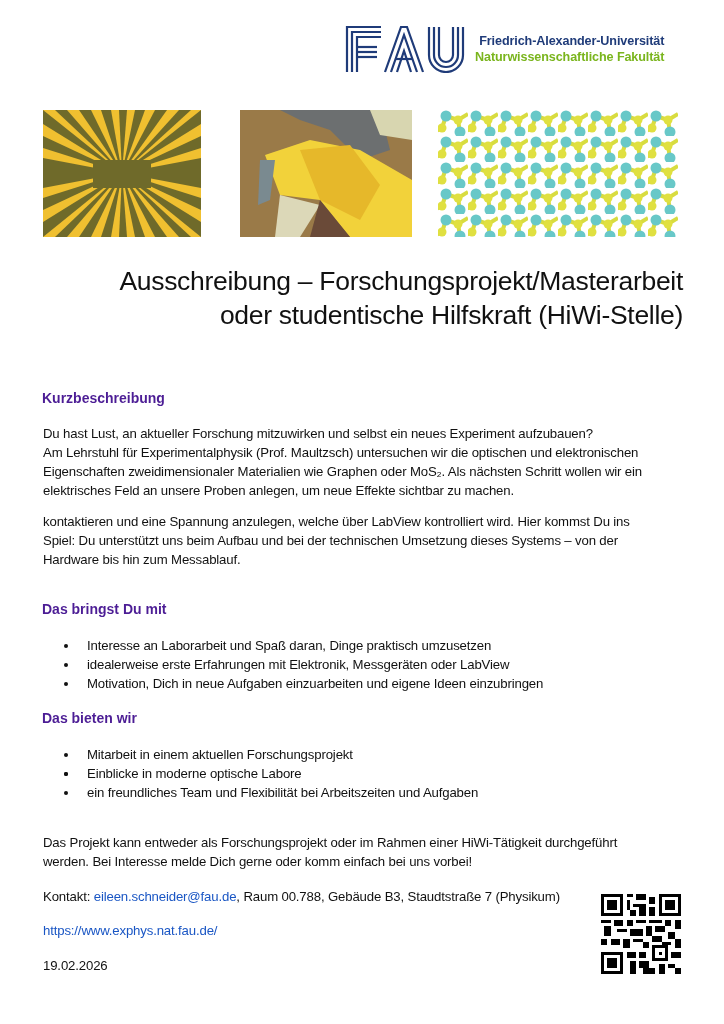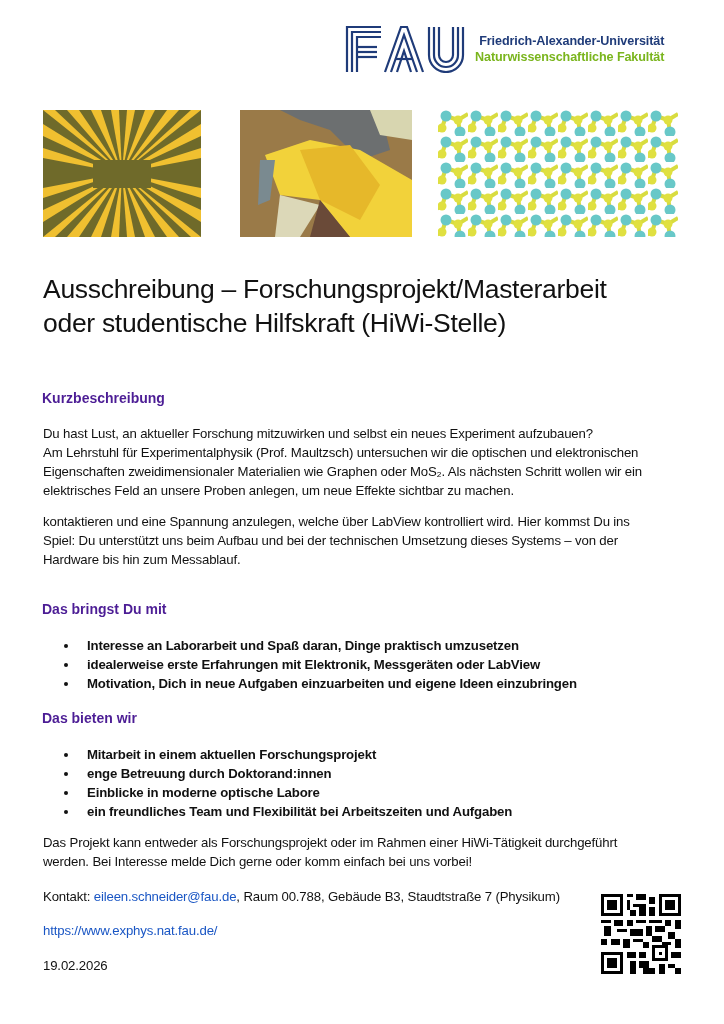--- a/index.html
+++ b/index.html
@@ -13,27 +13,27 @@
   #uni-name { color: #1f3b79; font-weight: bold; font-size: 12.6px; letter-spacing: -0.1px; text-align: right; }
   #faculty-name { color: #7ab51d; font-weight: bold; font-size: 12.6px; letter-spacing: -0.1px; }
 
   
   .photo { top: 110px; height: 127px; overflow: hidden; }
   #img-starburst { left: 43px; width: 158px; }
   #img-flake { left: 240px; width: 172px; }
   #img-lattice { left: 438px; width: 240px; background: #fff; }
 
   
-  #title { left: 43px; top: 272px; width: 640px; font-size: 26.5px; line-height: 34px;
-           font-weight: normal; color: #111; letter-spacing: -0.3px; }
+  #title { left: 43px; top: 264px; width: 640px; font-size: 26.5px; line-height: 34px;
+           font-weight: normal; color: #111; letter-spacing: -0.3px; text-align: right; }
 
   .h2 { left: 42px; font-weight: bold; font-size: 14px; color: #4c1d95; }
   .para { left: 43px; width: 640px; font-size: 13.2px; line-height: 19px; color: #111; letter-spacing: -0.15px; }
   ul.bul { position: absolute; left: 43px; margin: 0; padding: 0; list-style: none; font-size: 13.2px; line-height: 19px; letter-spacing: -0.15px; }
-  ul.bul li { position: relative; padding-left: 44px; font-weight: bold; }
+  ul.bul li { position: relative; padding-left: 44px; }
   ul.bul li .dot { position: absolute; left: 21px; top: 8px; width: 4px; height: 4px; border-radius: 50%; background: #111; }
   a.lnk { color: #1a56c4; }
 
   #qr { left: 601px; top: 894px; width: 80px; height: 80px; }
 </style>
 </head>
 <body>
 
 <div id="logo" class="abs">
   <svg id="fau-mark" viewBox="0 0 122 48">
@@ -151,21 +151,21 @@
 <div class="abs h2" style="top:601px">Das bringst Du mit</div>
 <ul class="bul" style="top:636px">
   <li><span class="dot"></span><span>Interesse an Laborarbeit und Spaß daran, Dinge praktisch umzusetzen</span></li>
   <li><span class="dot"></span><span>idealerweise erste Erfahrungen mit Elektronik, Messgeräten oder LabView</span></li>
   <li><span class="dot"></span><span>Motivation, Dich in neue Aufgaben einzuarbeiten und eigene Ideen einzubringen</span></li>
 </ul>
 
 <div class="abs h2" style="top:710px">Das bieten wir</div>
 <ul class="bul" style="top:745px">
   <li><span class="dot"></span><span>Mitarbeit in einem aktuellen Forschungsprojekt</span></li>
-  <li><span class="dot"></span><span>enge Betreuung durch Doktorand:innen</span></li>
+  <li><span class="dot"></span></li>
   <li><span class="dot"></span><span>Einblicke in moderne optische Labore</span></li>
   <li><span class="dot"></span><span>ein freundliches Team und Flexibilität bei Arbeitszeiten und Aufgaben</span></li>
 </ul>
 
 <div class="abs para" style="top:833px">
   <div>Das Projekt kann entweder als Forschungsprojekt oder im Rahmen einer HiWi-Tätigkeit durchgeführt</div>
   <div>werden. Bei Interesse melde Dich gerne oder komm einfach bei uns vorbei!</div>
 </div>
 
 <div class="abs para" style="top:887px">

